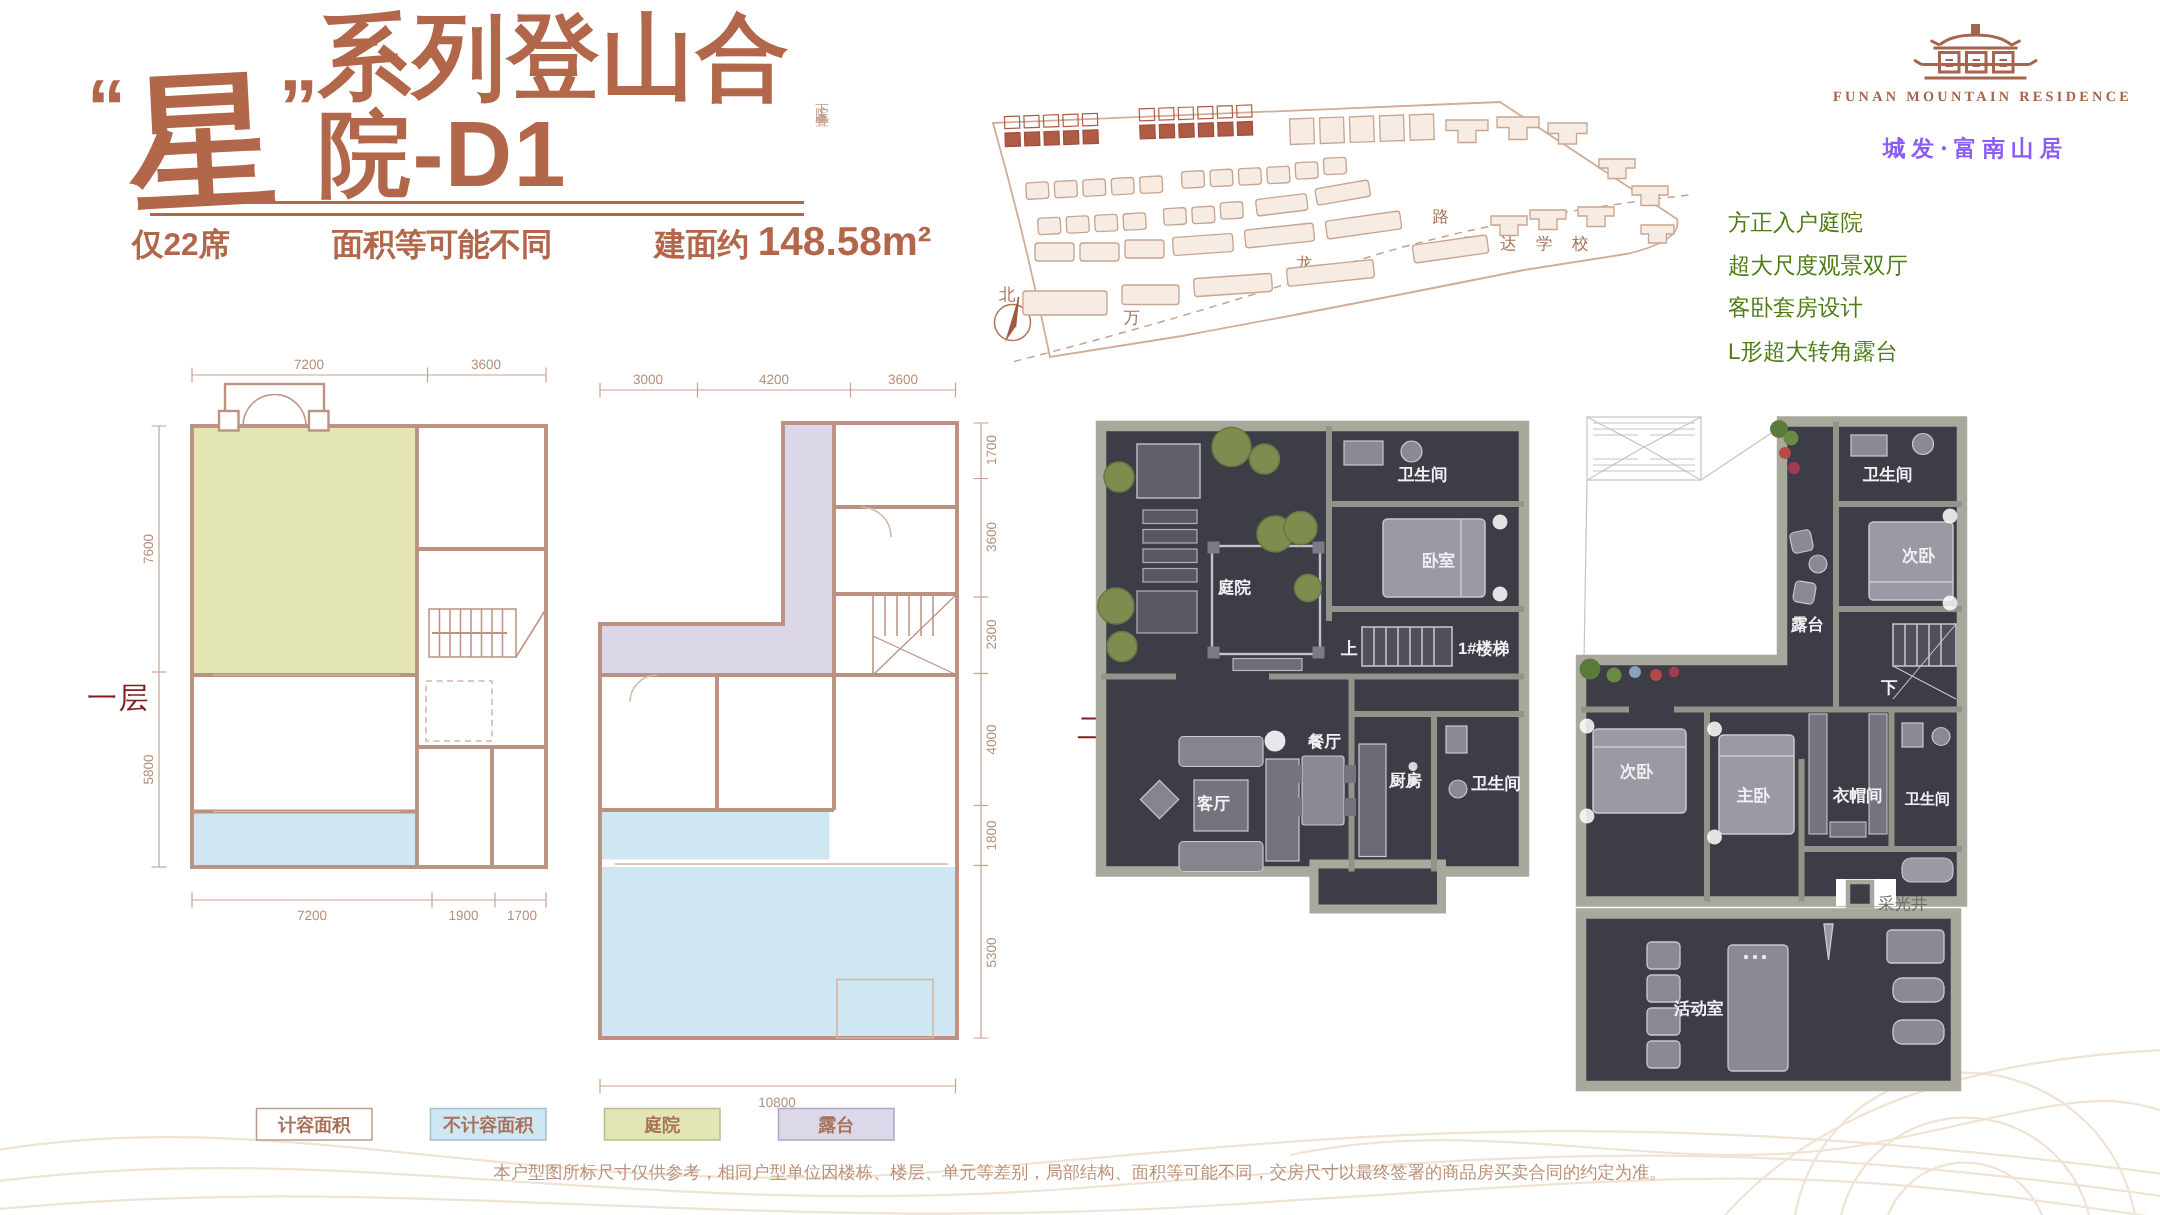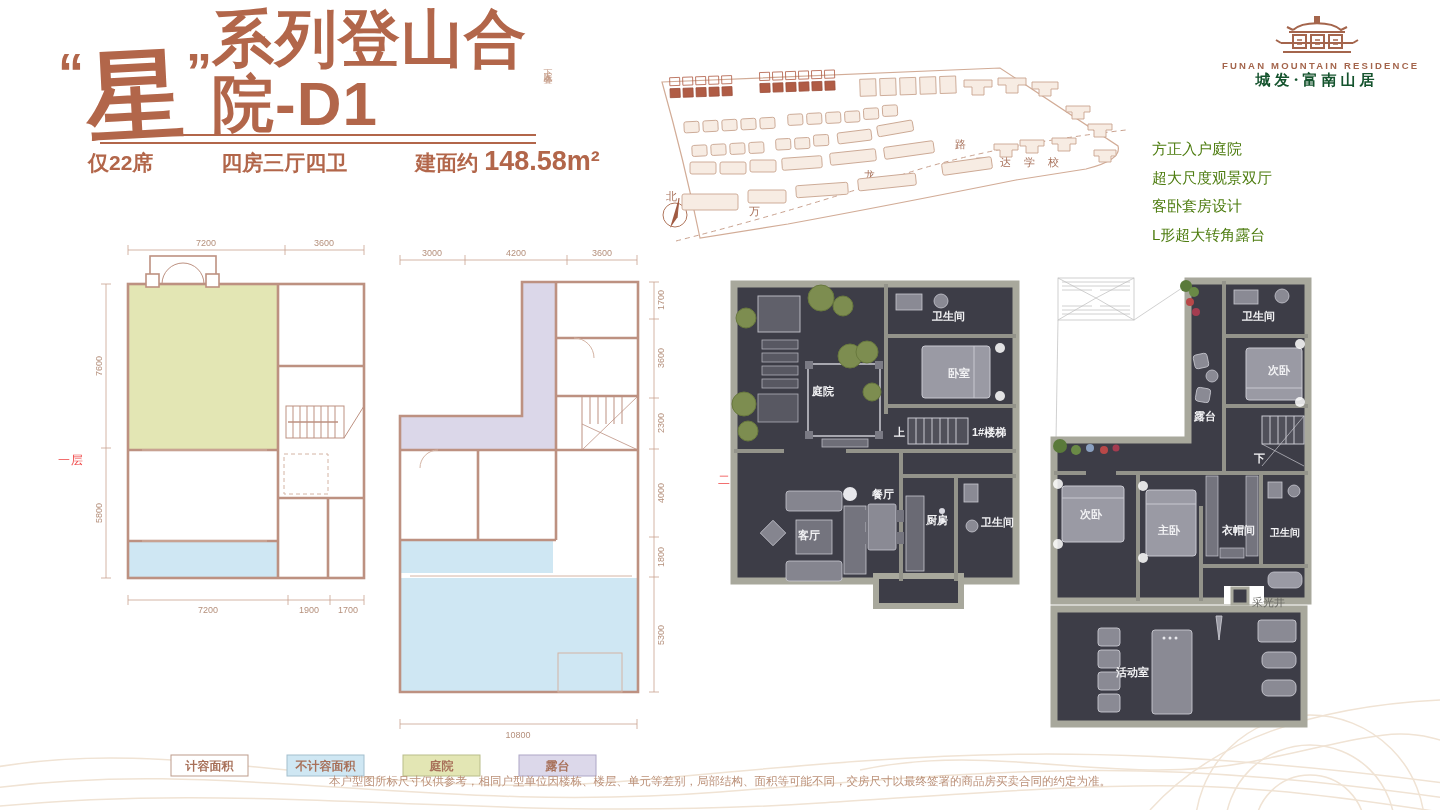--- a/index.html
+++ b/index.html
@@ -21,29 +21,29 @@
   }
   .title-rest{font-size:62px;font-weight:bold;letter-spacing:1px;color:#b2664a;line-height:1.05;padding-bottom:4px;}
   .title-side{
     left:541px;top:62px;writing-mode:vertical-rl;font-size:9px;letter-spacing:2px;color:#c49a85;
   }
   .title-divider{left:100px;top:134px;width:436px;height:6px;border-top:2px solid #b2664a;border-bottom:2px solid #b2664a;}
   .stats{left:88px;top:146px;display:flex;align-items:baseline;gap:68px;font-weight:bold;font-size:21px;color:#b2664a;}
   .stats .area b{font-size:27px;margin-top:20px;}
   
   .logo{right:28px;top:16px;width:190px;text-align:center;color:#a4654c;}
-  .logo .en{font-size:9.5px;font-weight:bold;letter-spacing:2.2px;margin-top:2px;white-space:nowrap;}
-  .logo .cn{font-family:"DejaVu Serif", serif;font-size:15px;font-weight:bold;letter-spacing:4px;margin-top:0;color:#14532d;}
+  .logo .en{font-size:9.5px;font-weight:bold;letter-spacing:2.2px;margin-top:2px;white-space:nowrap;font-family:Liberation Serif, serif;}
+  .logo .cn{font-family:"DejaVu Serif", serif;font-size:15px;font-weight:bold;letter-spacing:4px;margin-top:20px;color:#8b5cf6;}
   
   .features{left:1152px;top:135px;display:flex;gap:46px;font-size:15px;color:#4d7c0f;}
   .features div{line-height:28.5px;white-space:nowrap;}
   
-  .floor-label{font-size:12px;color:#ef4444;letter-spacing:1px;}
+  .floor-label{font-size:20px;color:#7f1d1d;letter-spacing:1px;}
   
-  .legend{left:170px;top:738px;display:flex;gap:37px;margin-top:16px;}
+  .legend{left:170px;top:738px;display:flex;gap:37px;}
   .legend-item{position:relative;width:79px;height:23px;}
   .legend-item svg{position:absolute;left:0;top:0;}
   .legend-text{position:absolute;width:100%;text-align:center;top:4px;font-size:12px;font-weight:bold;color:#a8715a;}
   
   .disclaimer{left:0;top:774px;width:1440px;text-align:center;font-size:11.5px;color:#bb9078;}
   svg text{font-family:"Liberation Sans", sans-serif;}
   .dim{font-size:9px;fill:#b5907c;}
   .room-label{font-size:11px;font-weight:bold;fill:#f2f2f4;}
   .room-label-dark{font-size:11px;fill:#6b6b66;}
   .map-label{font-size:11px;fill:#a8715a;}
@@ -67,21 +67,21 @@
 <div class="abs title-row">
   <span class="q open">“</span>
   <span class="series-char">星</span>
   <span class="q close">”</span>
   <span class="title-rest">系列登山合院-D1</span>
 </div>
 <div class="abs title-side">下院上叠</div>
 <div class="abs title-divider"></div>
 <div class="abs stats">
   <span>仅22席</span>
-  <span>四房三厅四卫</span>
+  <span>面积等可能不同</span>
   <span class="area"><span>建面约</span> <b>148.58m²</b></span>
 </div>
 
 <div class="abs logo">
   <svg width="88" height="42" viewBox="0 0 88 42" style="display:block;margin:0 auto;">
     <g stroke="#a4654c" fill="none" stroke-width="2">
       <rect x="42" y="1" width="4" height="5" fill="#a4654c"></rect>
       <path d="M20,14 C30,5 58,5 68,14 L74,11 M20,14 L14,11"></path>
       <line x1="16" y1="16" x2="72" y2="16"></line>
       <path d="M8,27 L80,27 M8,27 L3,24 M80,27 L85,24"></path>

